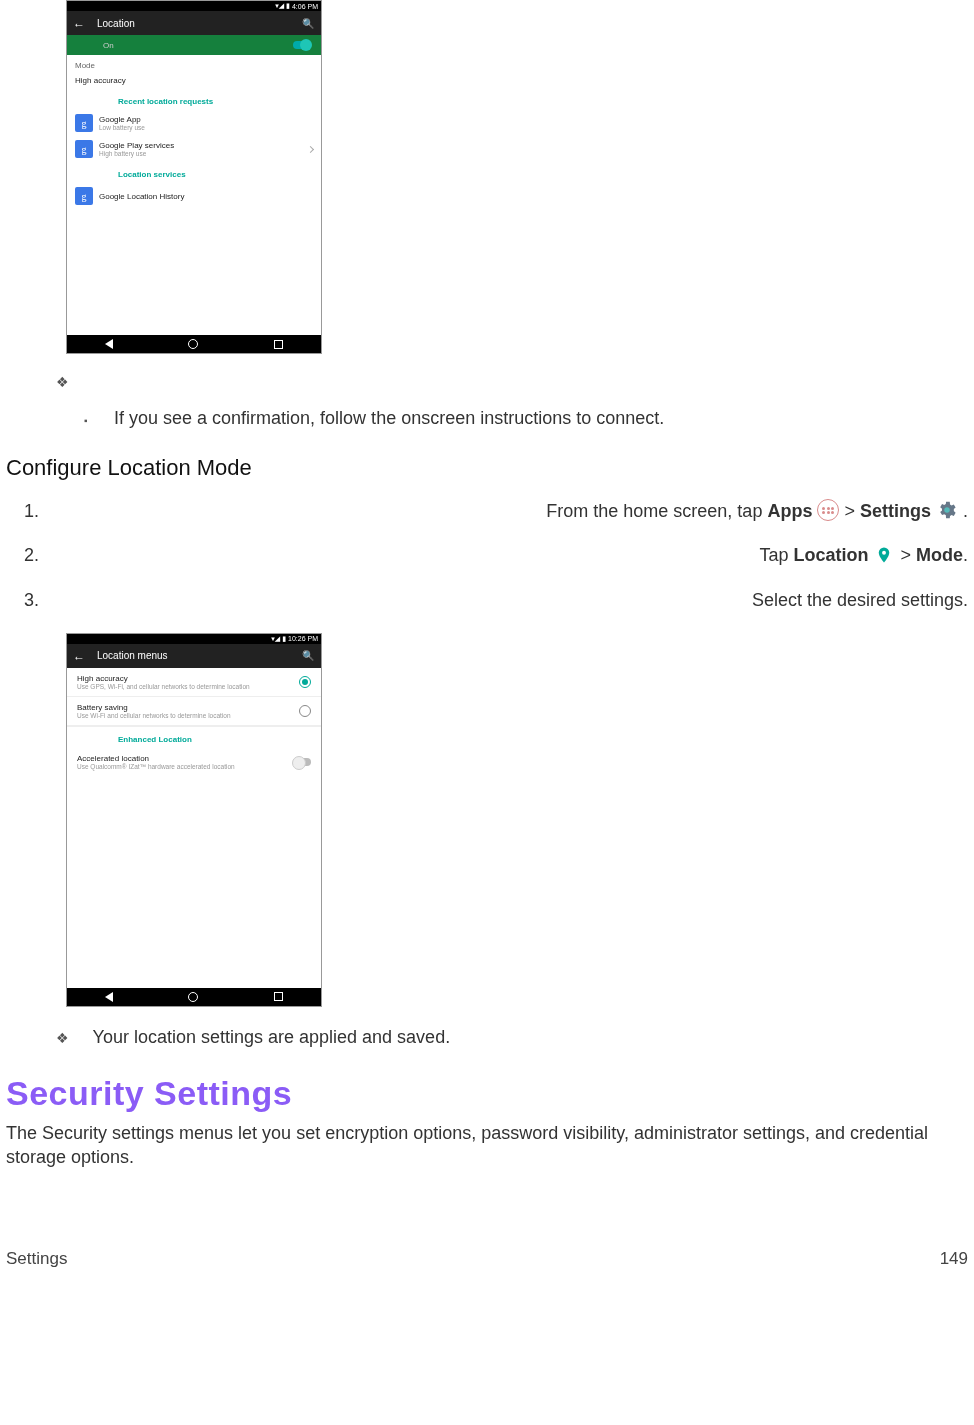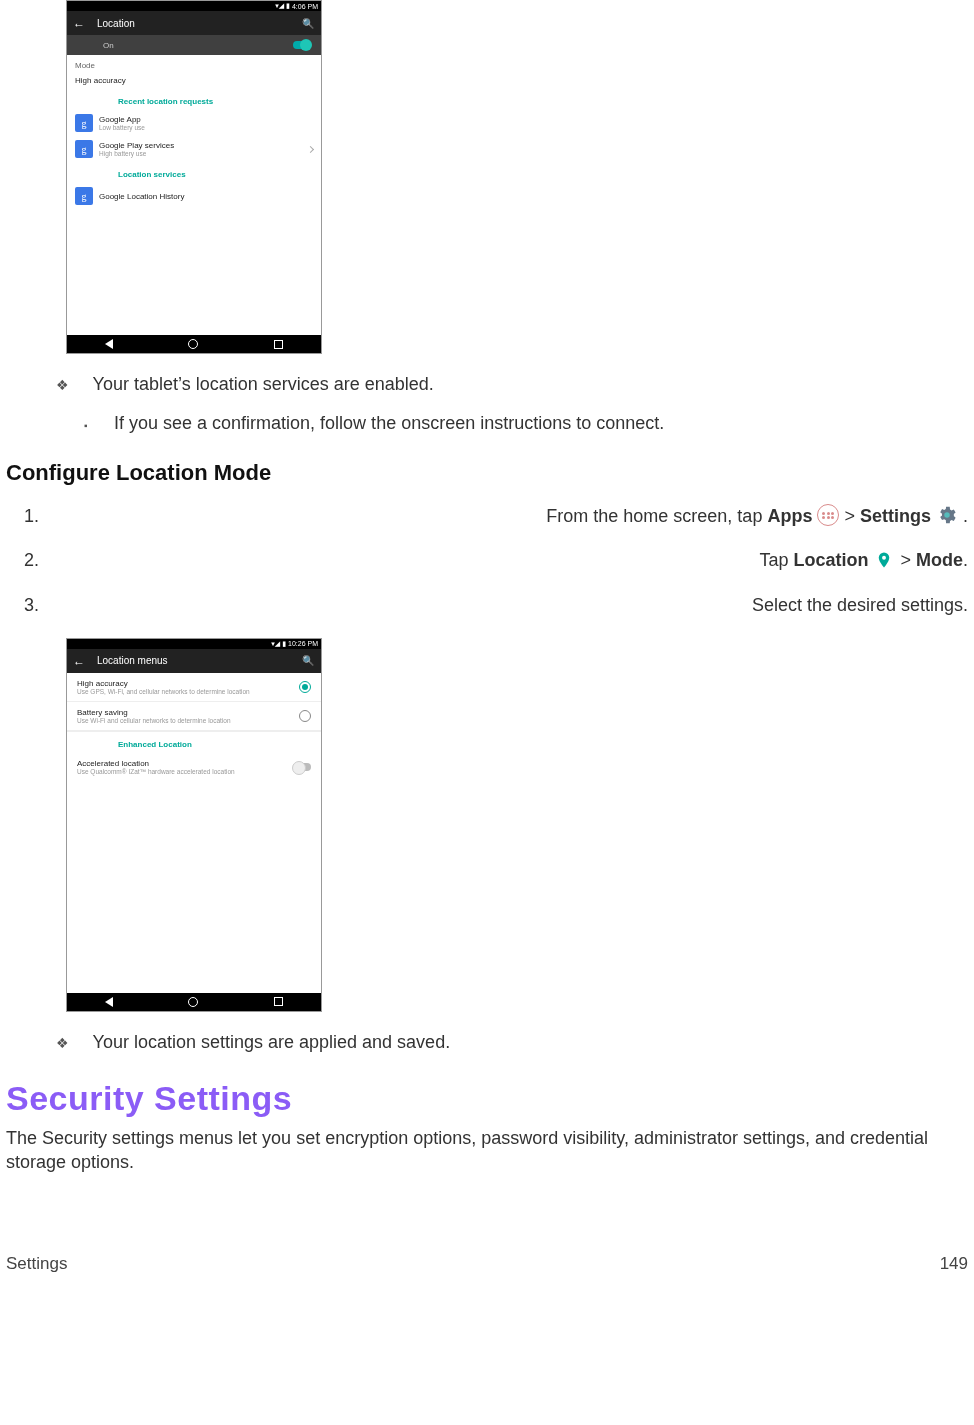--- a/index.html
+++ b/index.html
@@ -44,21 +44,21 @@
     align-items: center;
     height: 24px;
     padding: 0 6px;
     font-size: 10px;
     gap: 12px;
   }
   .appbar .back { font-size: 12px; line-height: 1; }
   .appbar .title { flex: 1; font-weight: 500; }
   .appbar .search { font-size: 10px; }
   .togglebar {
-    background: #404040;
+    background: #15803d;
     color: #ccc;
     display: flex;
     align-items: center;
     justify-content: space-between;
     height: 20px;
     padding: 0 10px 0 36px;
     font-size: 8px;
   }
   .switch {
     width: 18px; height: 8px; background: #0aa; border-radius: 4px; position: relative;
@@ -115,21 +115,21 @@
   
   .bullets { margin: 20px 0 0 0; }
   .b1 {
     display: flex; gap: 24px; margin: 12px 0 12px 50px; align-items: baseline;
   }
   .b1 .mark { font-size: 14px; color: #555; }
   .b2 {
     display: flex; gap: 20px; margin: 18px 0 18px 78px; align-items: baseline;
   }
   .b2 .mark { font-size: 10px; color: #555; width: 10px; }
-  .h2 { font-weight: bold; font-size: 22px; margin: 26px 0 20px 0; color: #111; }
+  .h2 { font-weight: normal; font-size: 22px; margin: 26px 0 20px 0; color: #111; }
   ol.steps { margin: 0 0 0 30px; padding: 0; text-align: right; }
   ol.steps li { margin: 0 0 22px 8px; padding-left: 8px; }
   .inline-icon {
     display: inline-flex; vertical-align: middle; width: 22px; height: 22px;
     align-items: center; justify-content: center; border-radius: 50%;
     position: relative; top: -2px;
   }
   .icon-apps { border: 1.5px solid #d98b8b; }
   .icon-apps .dots {
     display: grid; grid-template-columns: repeat(3, 3px); grid-template-rows: repeat(2, 3px);
@@ -205,21 +205,20 @@
     <div class="navbar">
       <div class="nav-tri"></div>
       <div class="nav-circ"></div>
       <div class="nav-sq"></div>
     </div>
   </div>
 
   <div class="bullets">
     <div class="b1">
       <span class="mark">❖</span>
-      <span>Your tablet’s location services are enabled.</span>
     </div>
     <div class="b2">
       <span class="mark">▪</span>
       <span>If you see a confirmation, follow the onscreen instructions to connect.</span>
     </div>
   </div>
 
   <div class="h2">Configure Location Mode</div>
 
   <ol class="steps">

